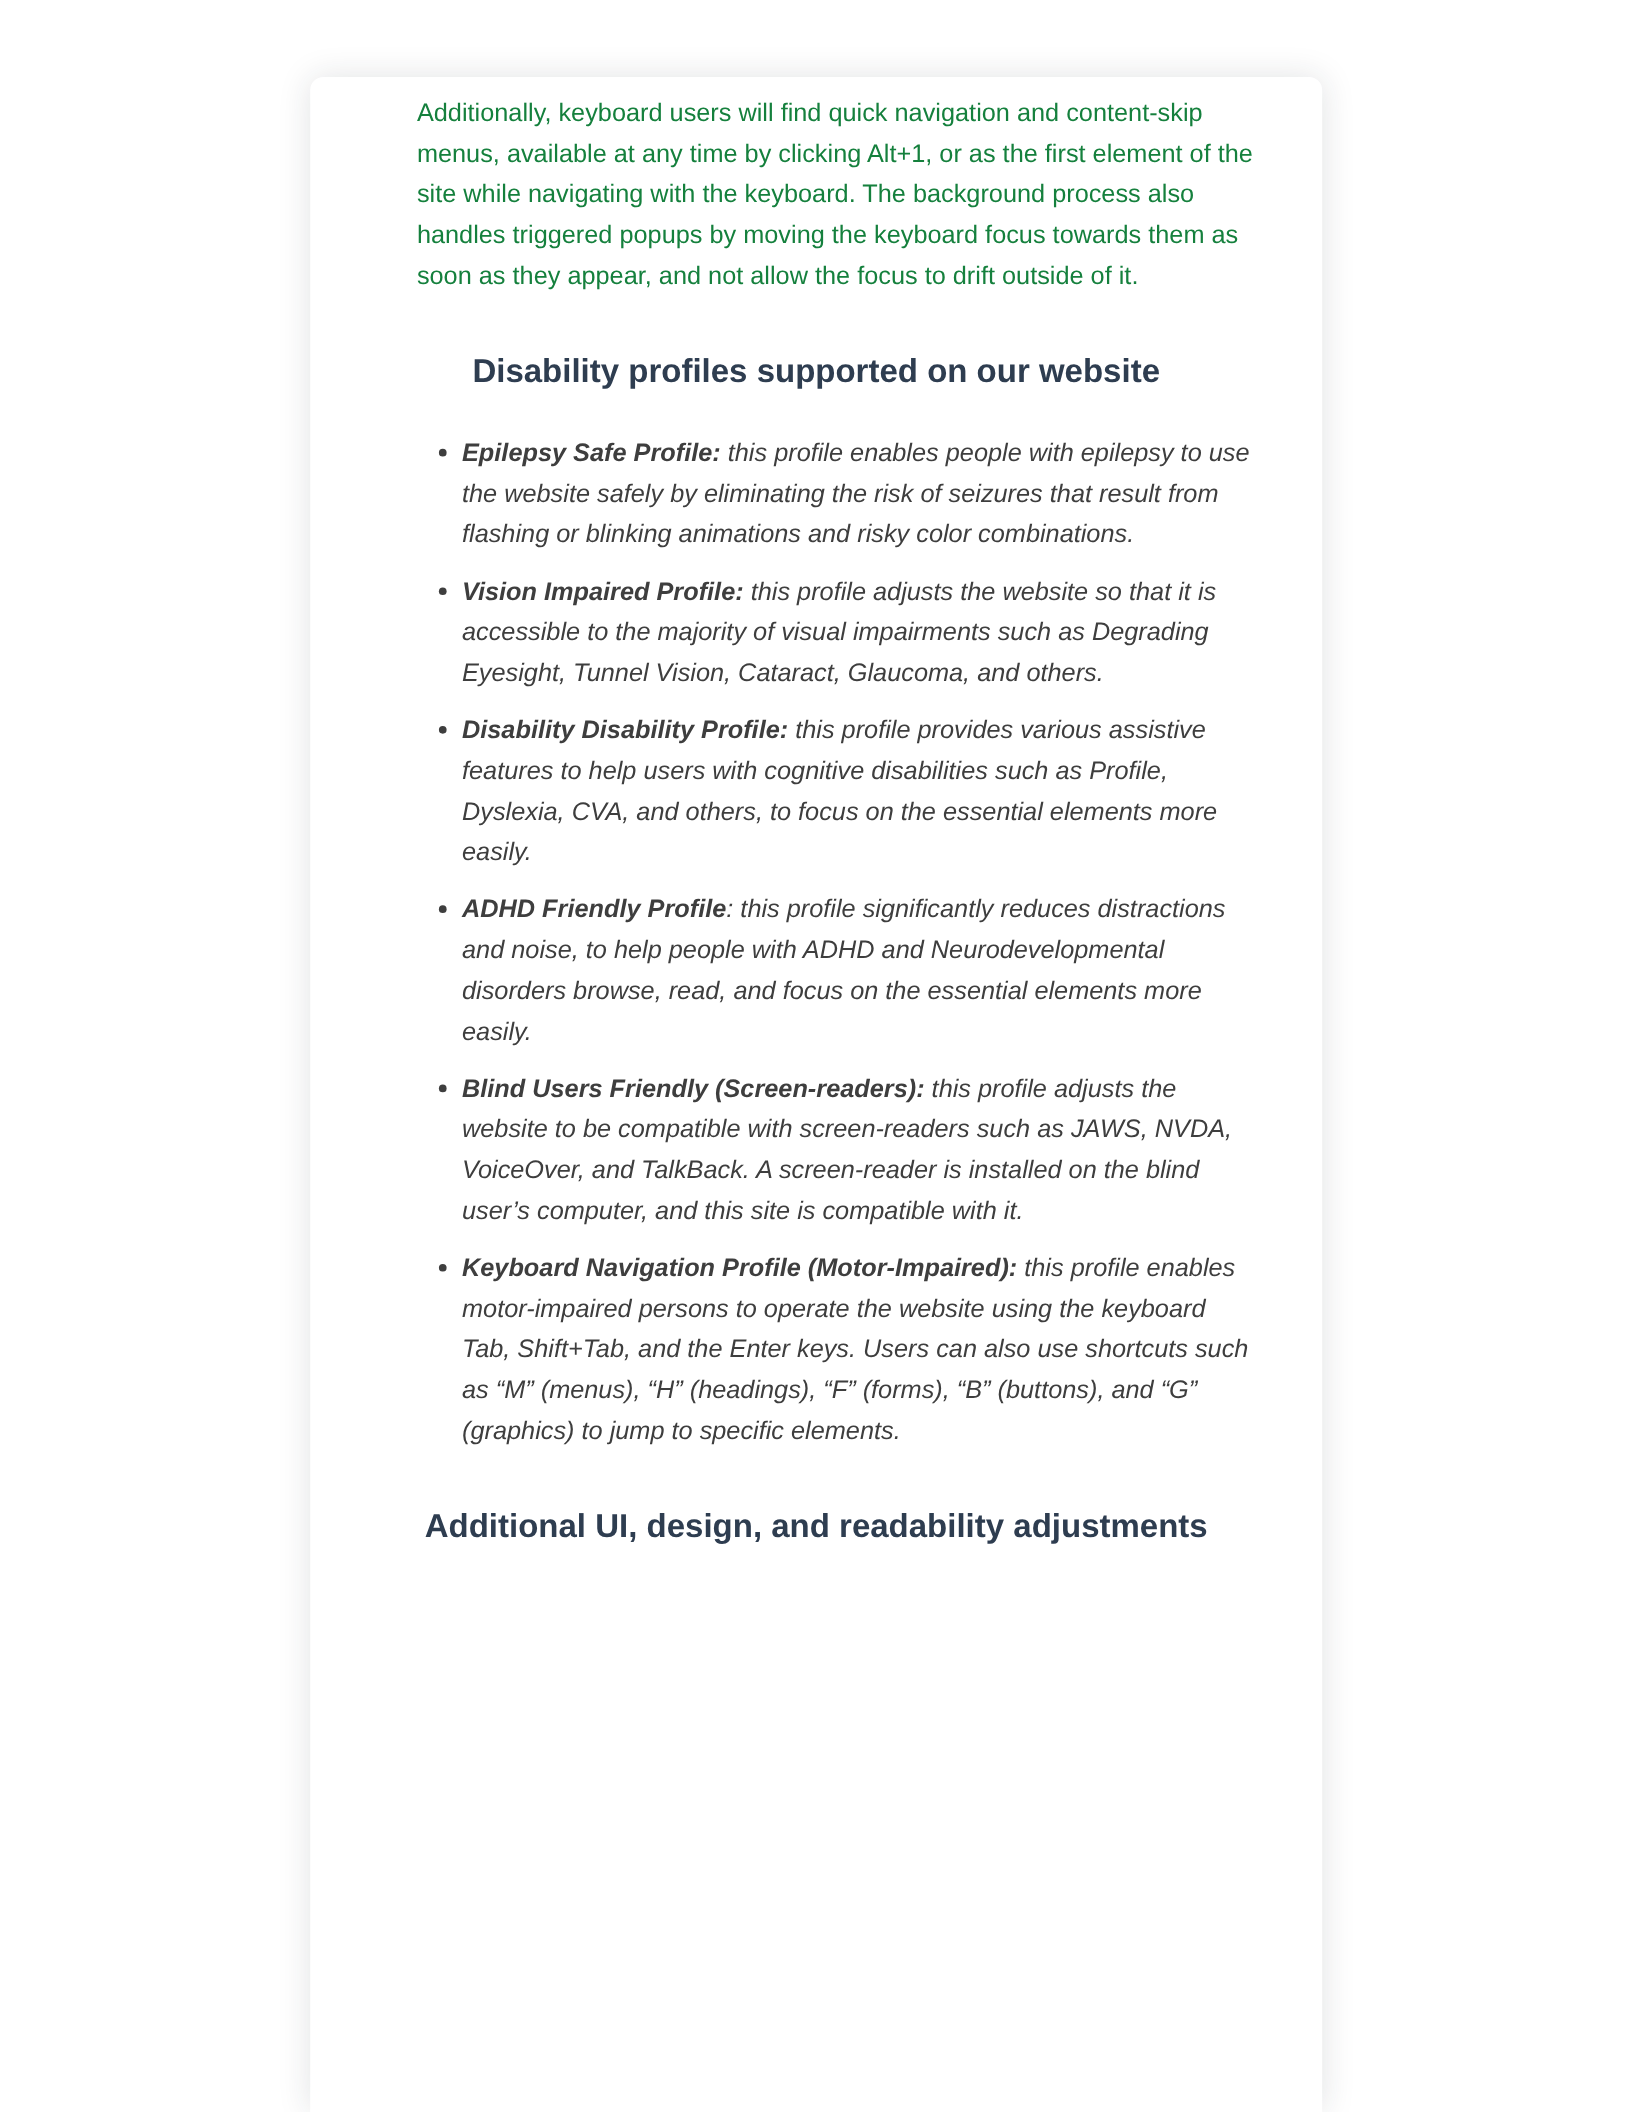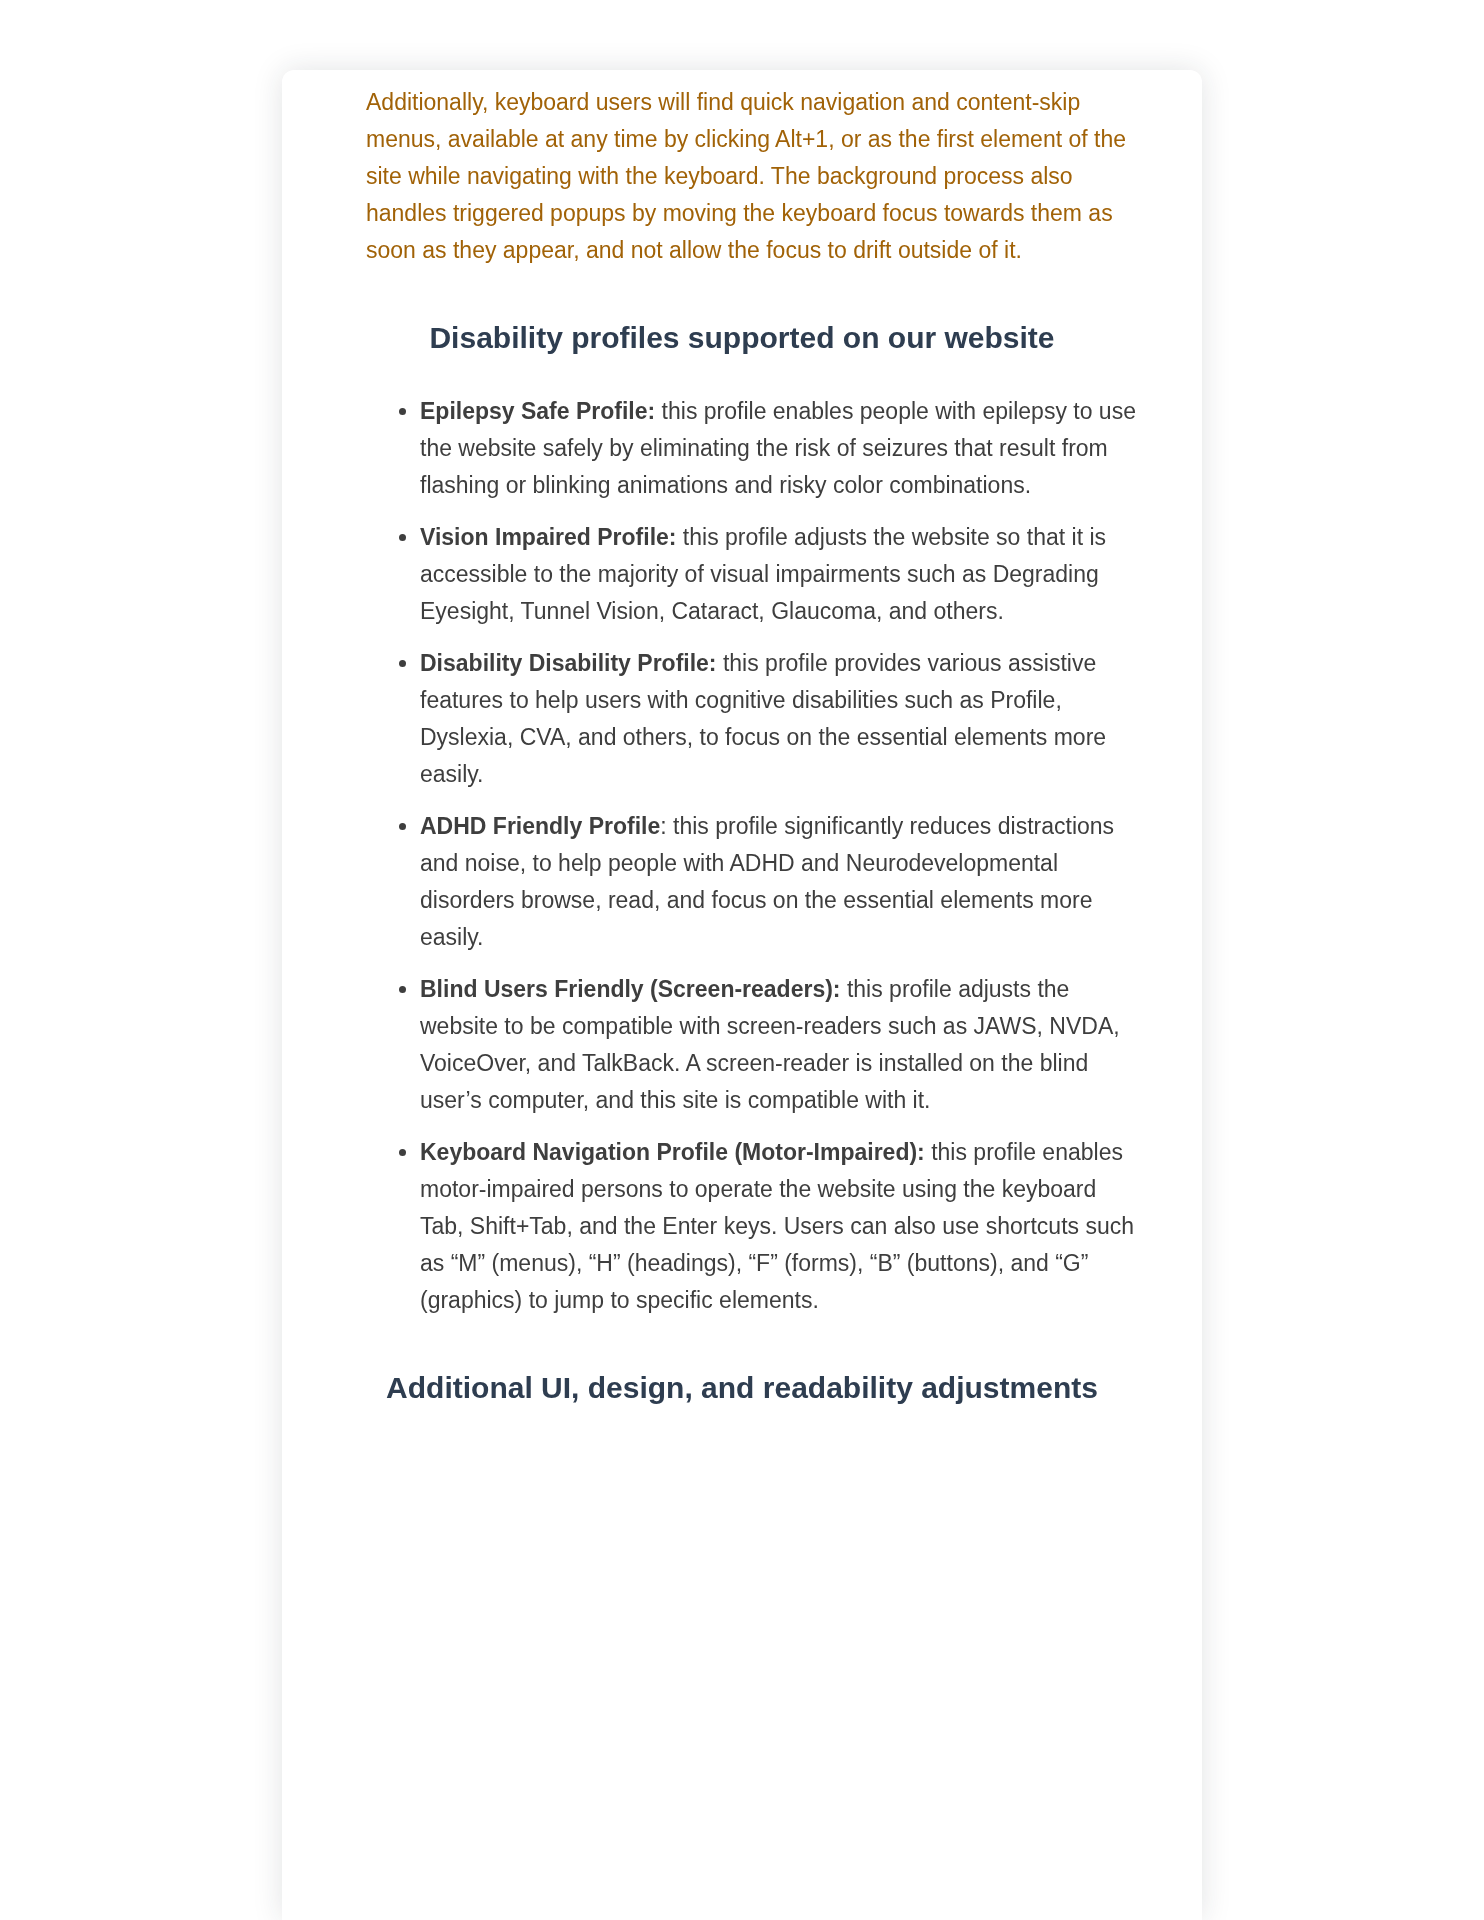--- a/index.html
+++ b/index.html
@@ -22,35 +22,36 @@
     margin: 70px auto 0 auto;
     background: #ffffff;
     border-radius: 12px 12px 0 0;
     box-shadow: 0 0 30px rgba(30, 35, 45, 0.13);
     padding: 14px 60px 60px 60px;
     color: #3e3e3e;
     font-size: 23px;
     line-height: 37px;
   }
   p.body-text {
-    margin: 0 0 34px 24px;
-    color: #a16207;
+    margin: 0 0 34px 37px;
+    color: #15803d;
   }
   h2.section-heading {
     font-size: 30px;
     line-height: 38px;
     font-weight: bold;
     color: #2e3d50;
     margin: 50px 0 36px 0;
     text-align: center;
   }
   ul.profiles-list {
     list-style: disc outside;
     margin: 0 0 10px 0;
     padding-left: 78px;
+    font-style: italic;
   }
   ul.profiles-list li {
     margin: 0 0 15px 0;
     padding-left: 0;
     color: #3e3e3e;
   }
   ul.profiles-list li::marker {
     color: #3e3e3e;
   }
   .profile-label {

